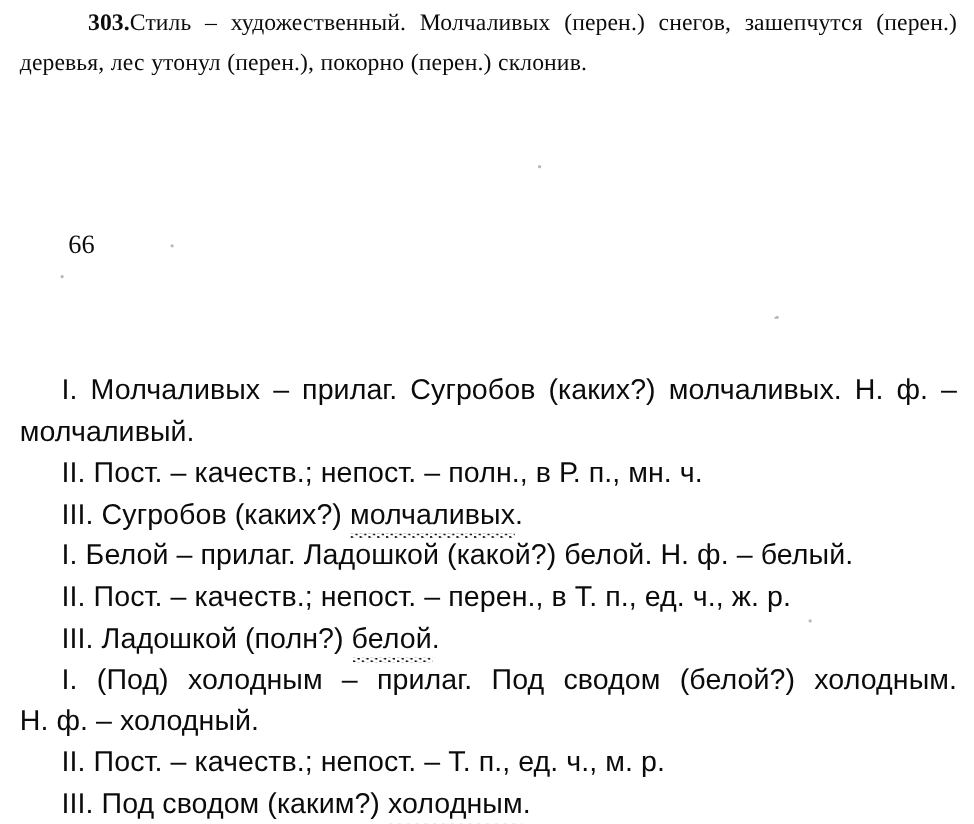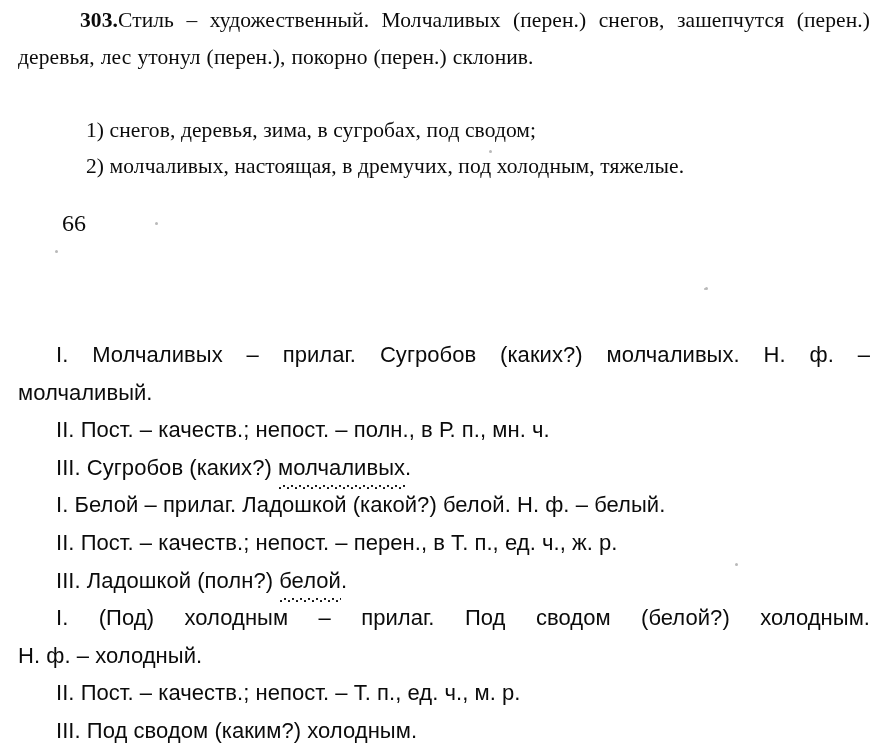--- a/index.html
+++ b/index.html
@@ -76,21 +76,21 @@
 
   
   .analysis {
     position: absolute;
     left: 18px;
     top: 336px;
     width: 852px;
     font-family: "Liberation Sans", "DejaVu Sans", sans-serif;
   }
   .an-line {
-    font-size: 22px;
+    font-size: 26px;
     line-height: 37.6px;
     margin: 0;
     padding-left: 38px;
     white-space: nowrap;
     letter-spacing: 0.05px;
   }
   
   .an-line.justify {
     white-space: normal;
     text-align: justify;
@@ -134,24 +134,20 @@
 </style>
 </head>
 <body>
 
 <div class="page">
 
   <div class="ex-block">
     <p class="ex-para"><span class="ex-num">303.</span><span>Стиль – художественный. Молчаливых (перен.) снегов, зашепчутся (перен.) деревья, лес утонул (перен.), покорно (перен.) склонив.</span></p>
   </div>
 
-  <div class="list-wrap">
-    <p class="list-line">1) снегов, деревья, зима, в сугробах, под сводом;</p>
-    <p class="list-line">2) молчаливых, настоящая, в дремучих, под холодным, тяжелые.</p>
-  </div>
 
   <div class="folio">66</div>
 
   <div class="analysis">
 
     <p class="an-line justify">I. Молчаливых – прилаг. Сугробов (каких?) молчаливых. Н. ф. –</p>
     <p class="an-line flush">молчаливый.</p>
     <p class="an-line">II. Пост. – качеств.; непост. – полн., в Р. п., мн. ч.</p>
     <p class="an-line"><span>III. Сугробов (каких?) </span><span class="wavy">молчаливых</span><span>.</span></p>
 

